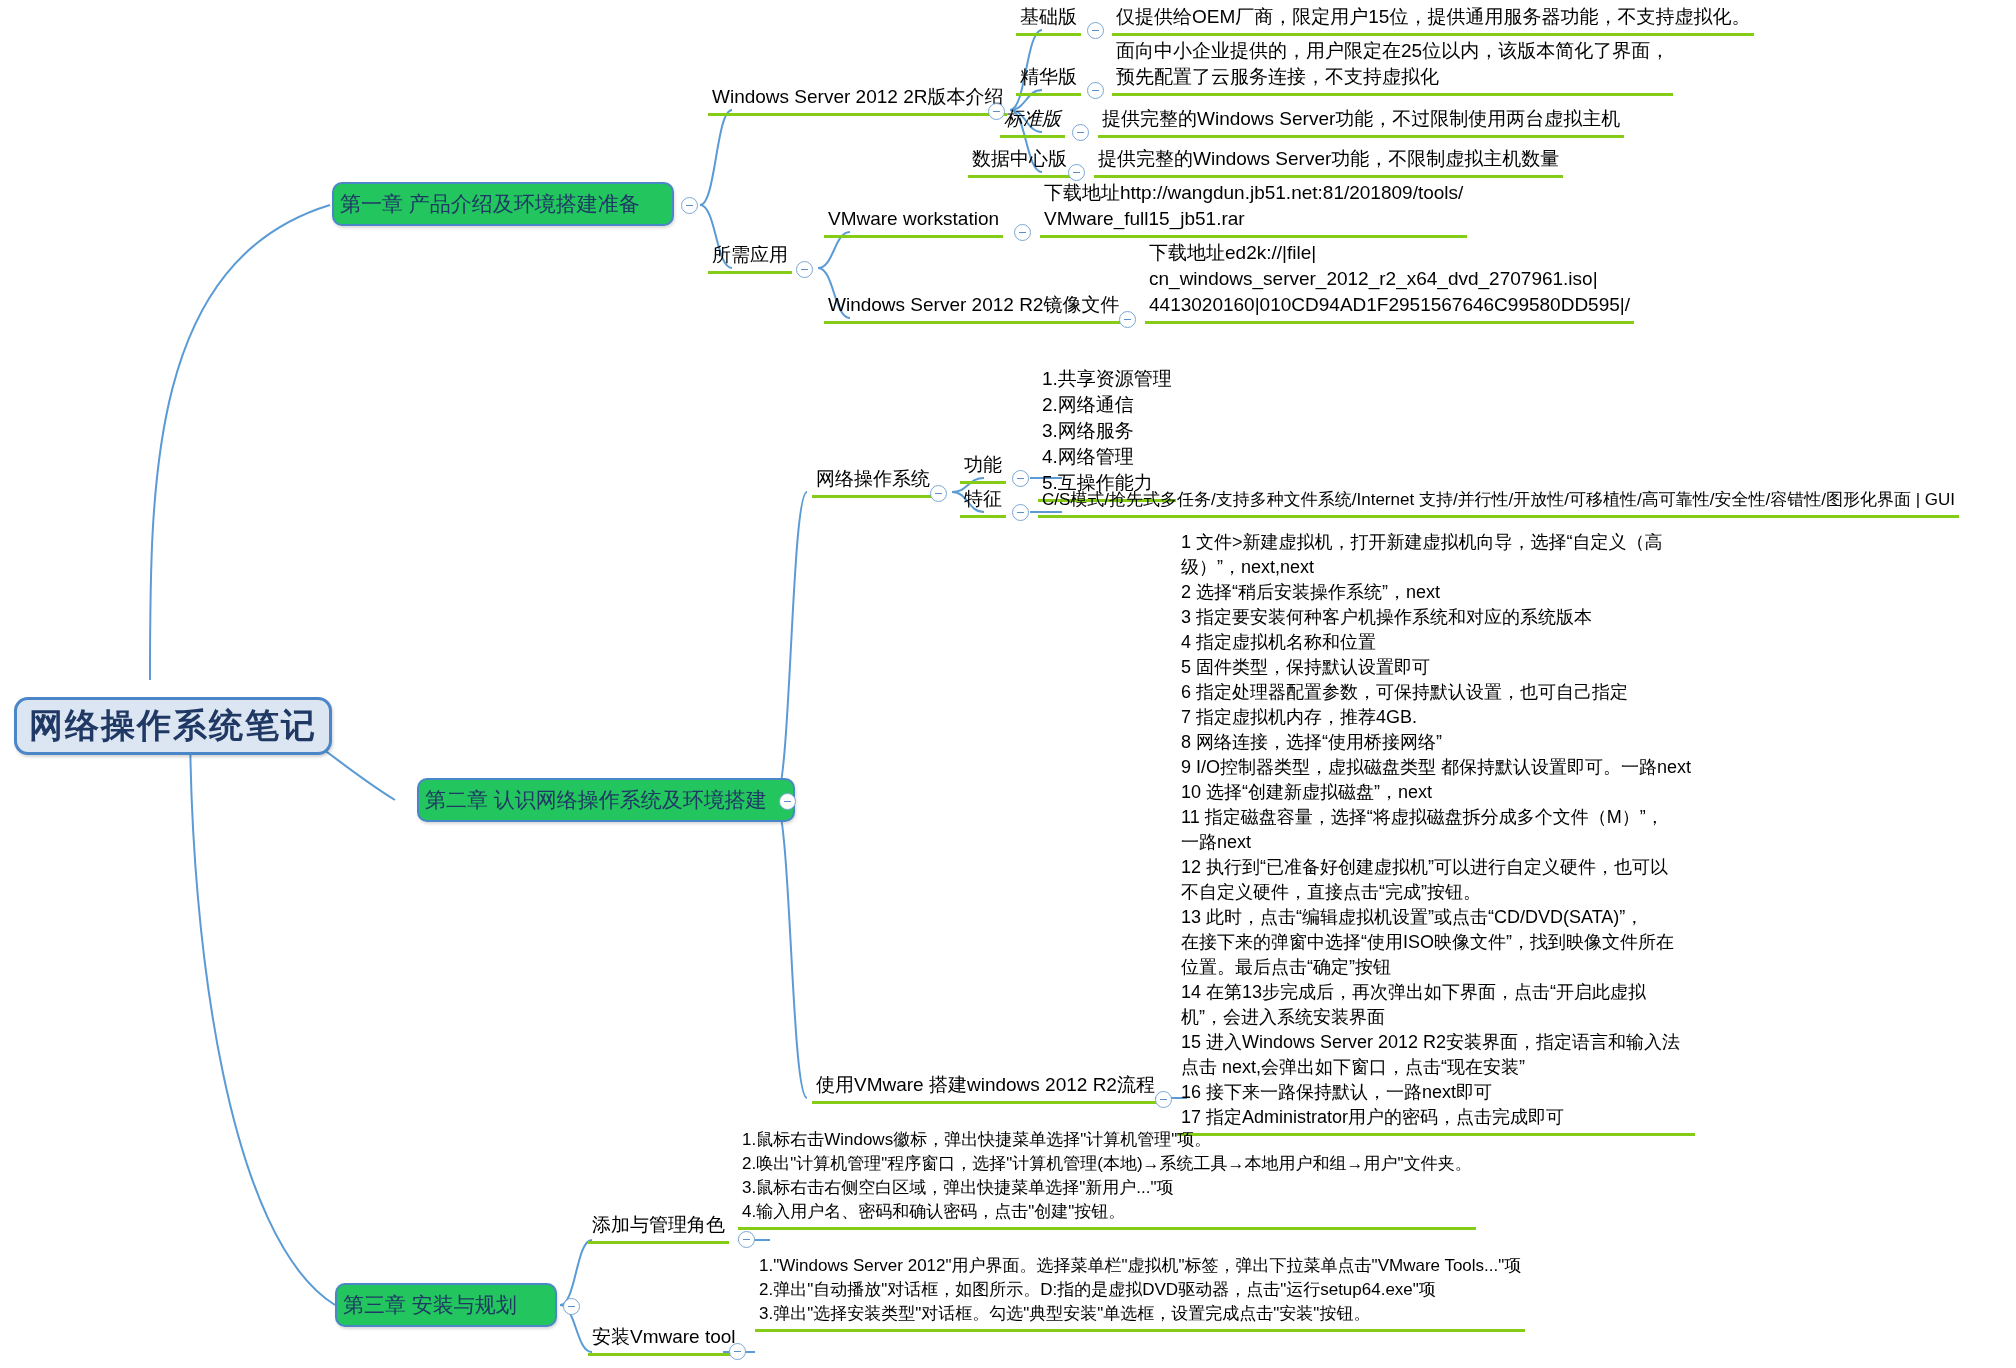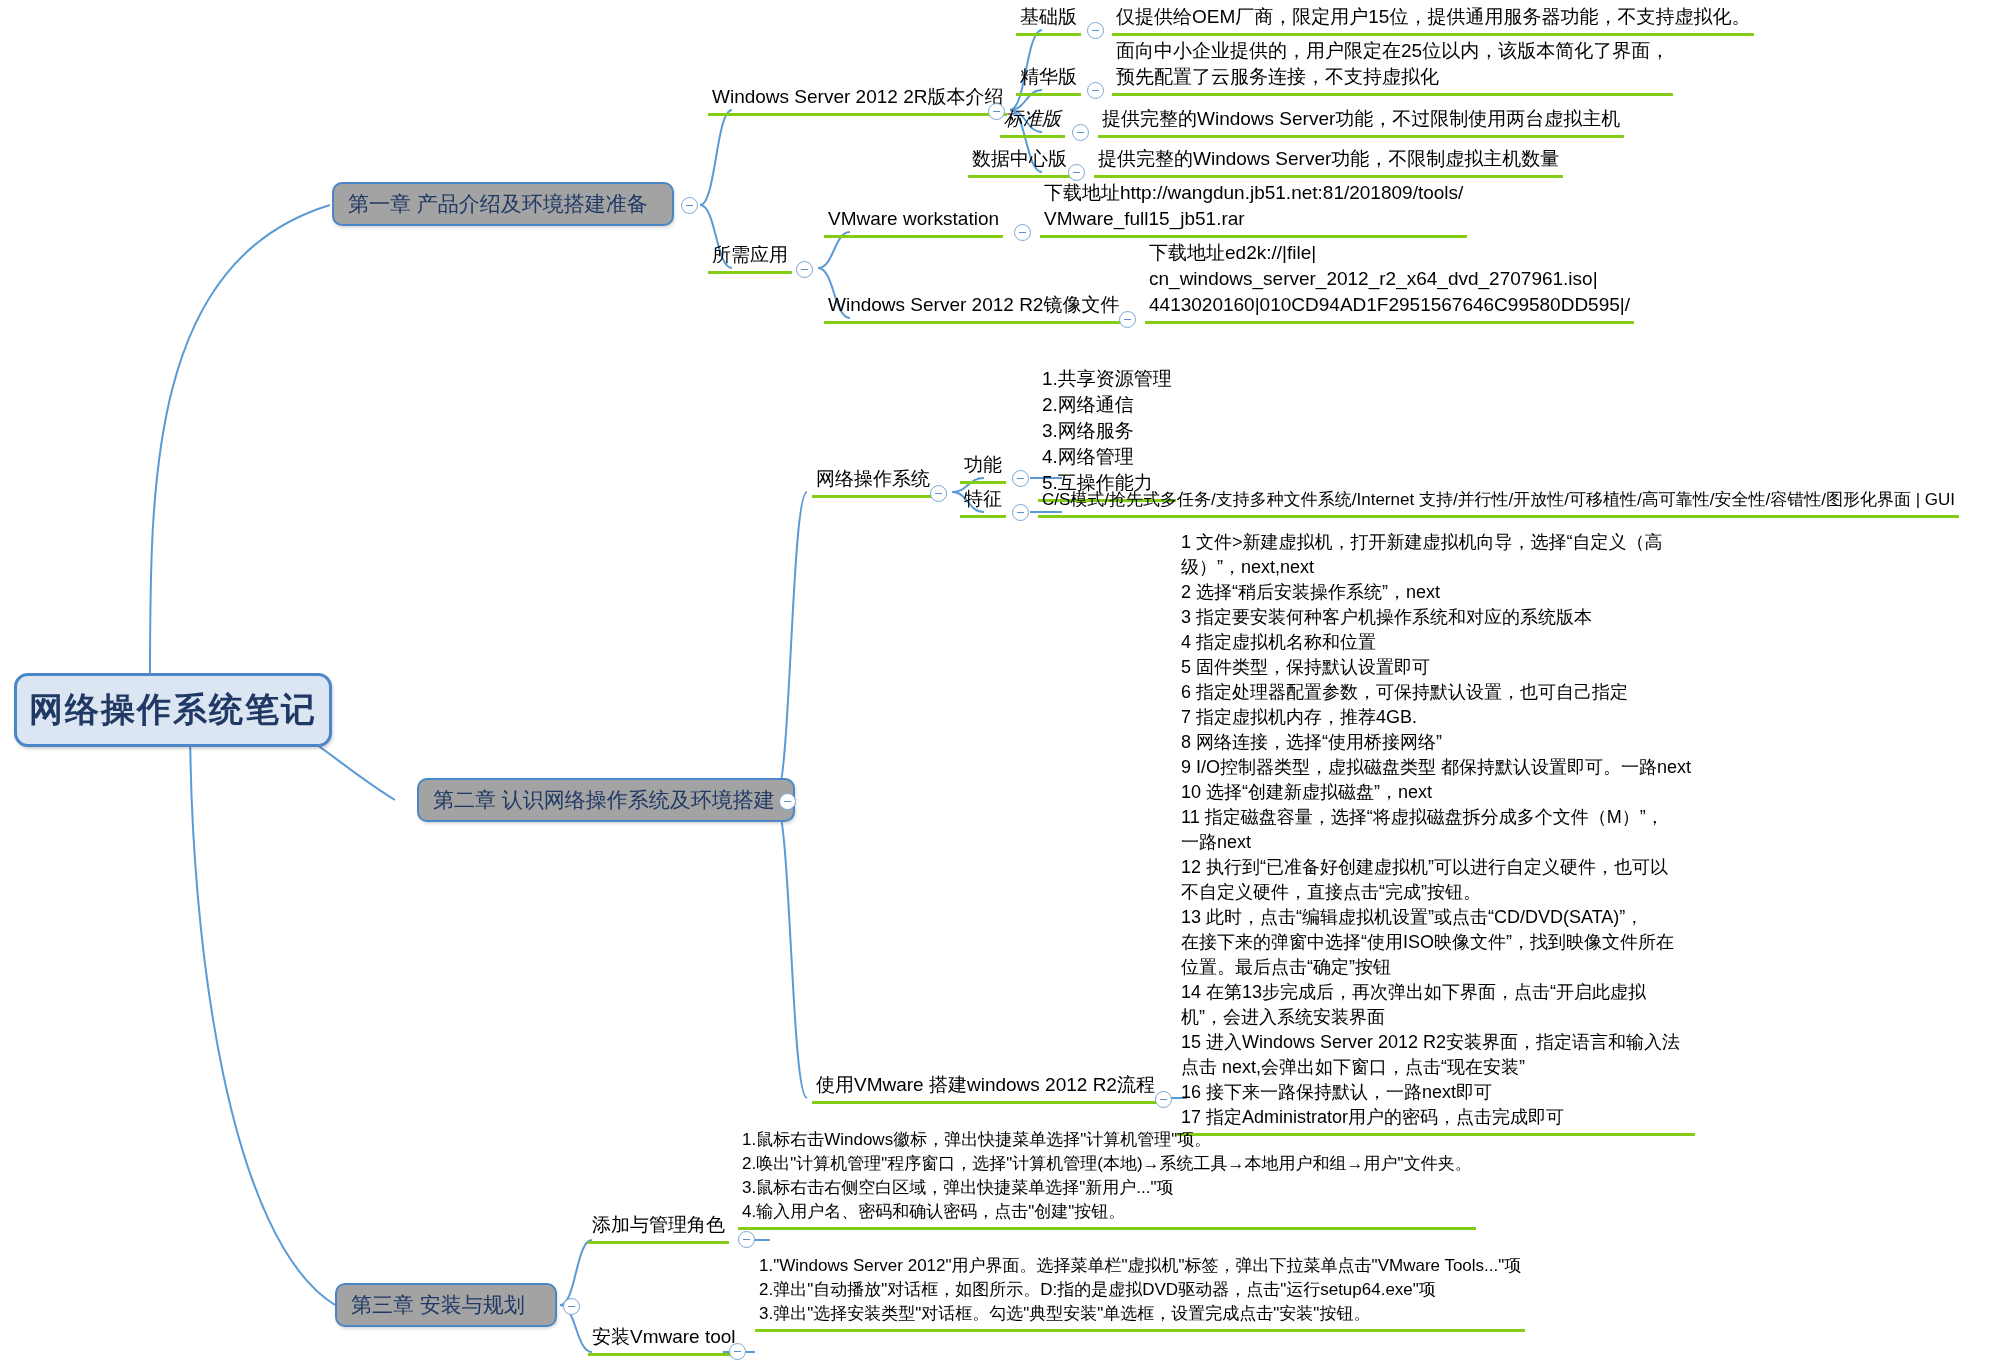--- a/index.html
+++ b/index.html
@@ -23,25 +23,25 @@
     box-sizing:border-box;
   }
   .root-node .txt{
     font-size:34px;font-weight:bold;color:#1f3864;letter-spacing:2px;
     white-space:nowrap;
   }
 
   
   .chapter-node{
     position:absolute;
-    background:#a3a3a3;
+    background:#22c55e;
     border:2px solid #4a86c8;
     border-radius:10px;
     box-shadow:1px 2px 3px rgba(0,0,0,.15);
-    padding:5px 14px;
+    padding:5px 6px;
     box-sizing:border-box;
     display:flex;align-items:center;
     white-space:nowrap;
   }
   .chapter-node .txt{font-size:21px;color:#1f3864;}
 
   
   .node{
     position:absolute;
     box-sizing:border-box;
@@ -108,21 +108,21 @@
 
       <path d="M560 1305 C 576 1305, 576 1240, 592 1240"></path>
       <path d="M560 1305 C 576 1305, 576 1352, 592 1352"></path>
 
       <path d="M738 1240 C 754 1240, 754 1240, 770 1240"></path>
 
       <path d="M723 1352 C 739 1352, 739 1352, 755 1352"></path>
     </g>
   </svg>
 
-  <div class="root-node" style="left:14px;top:673px;width:318px;height:74px;">
+  <div class="root-node" style="left:14px;top:697px;width:318px;height:58px;">
     <span class="txt">网络操作系统笔记</span>
   </div>
 
   <div class="chapter-node" style="left:332px;top:182px;width:342px;height:44px;">
     <span class="txt">第一章 产品介绍及环境搭建准备</span>
   </div>
   <div class="toggle" style="left:681px;top:197px;"></div>
 
   <div class="node" style="left:708px;top:84px;">
     <span class="txt">Windows Server 2012 2R版本介绍</span>

